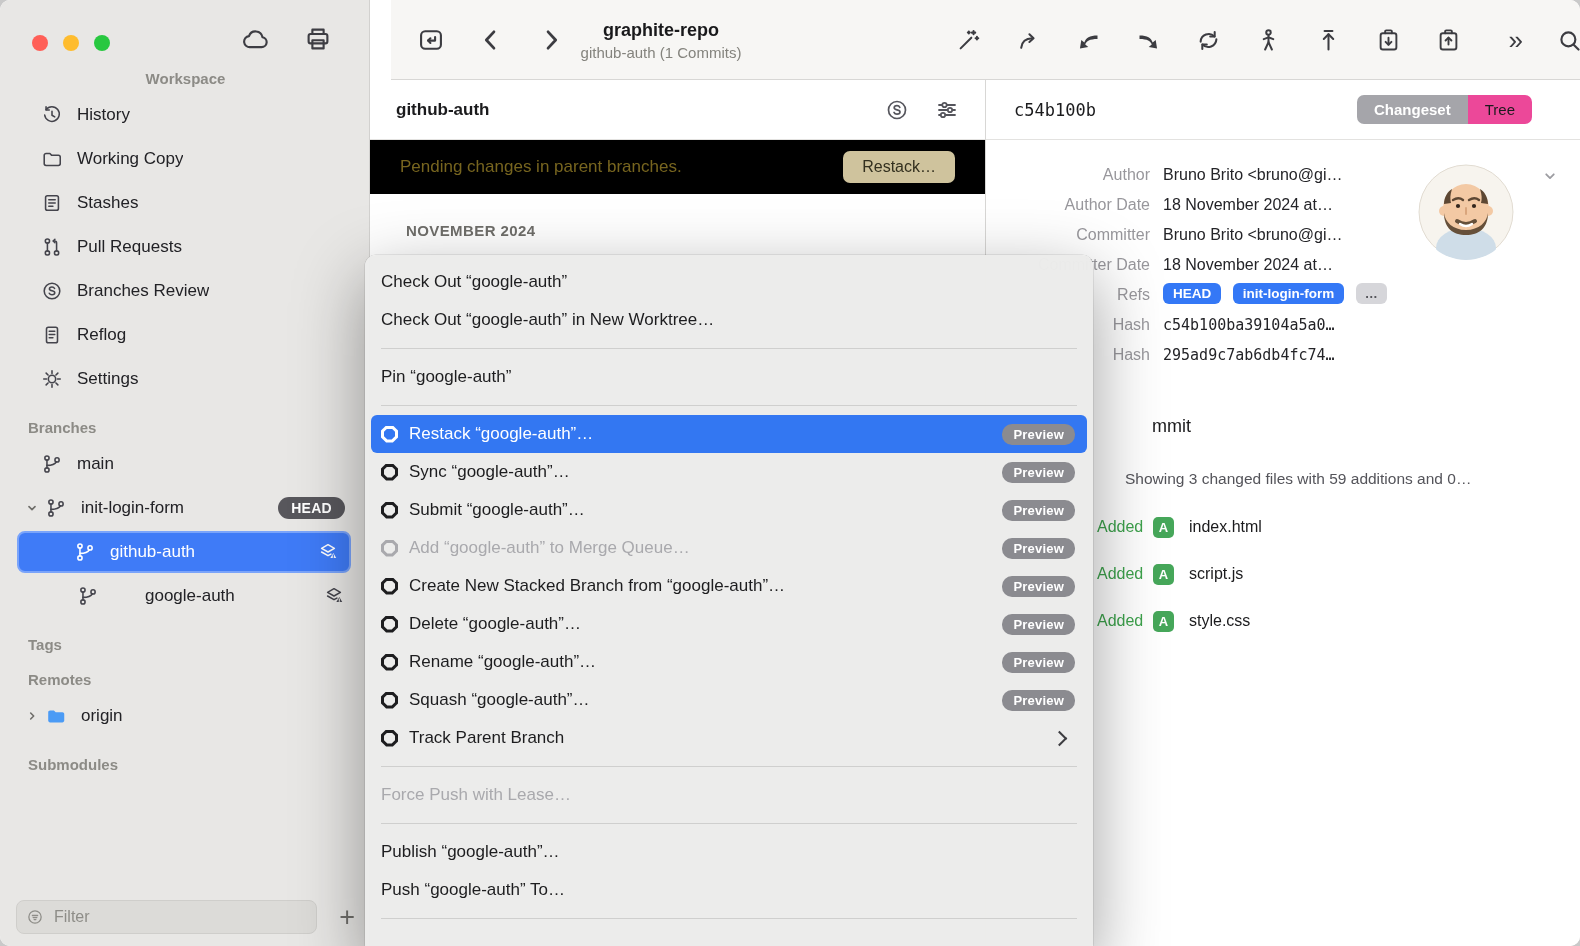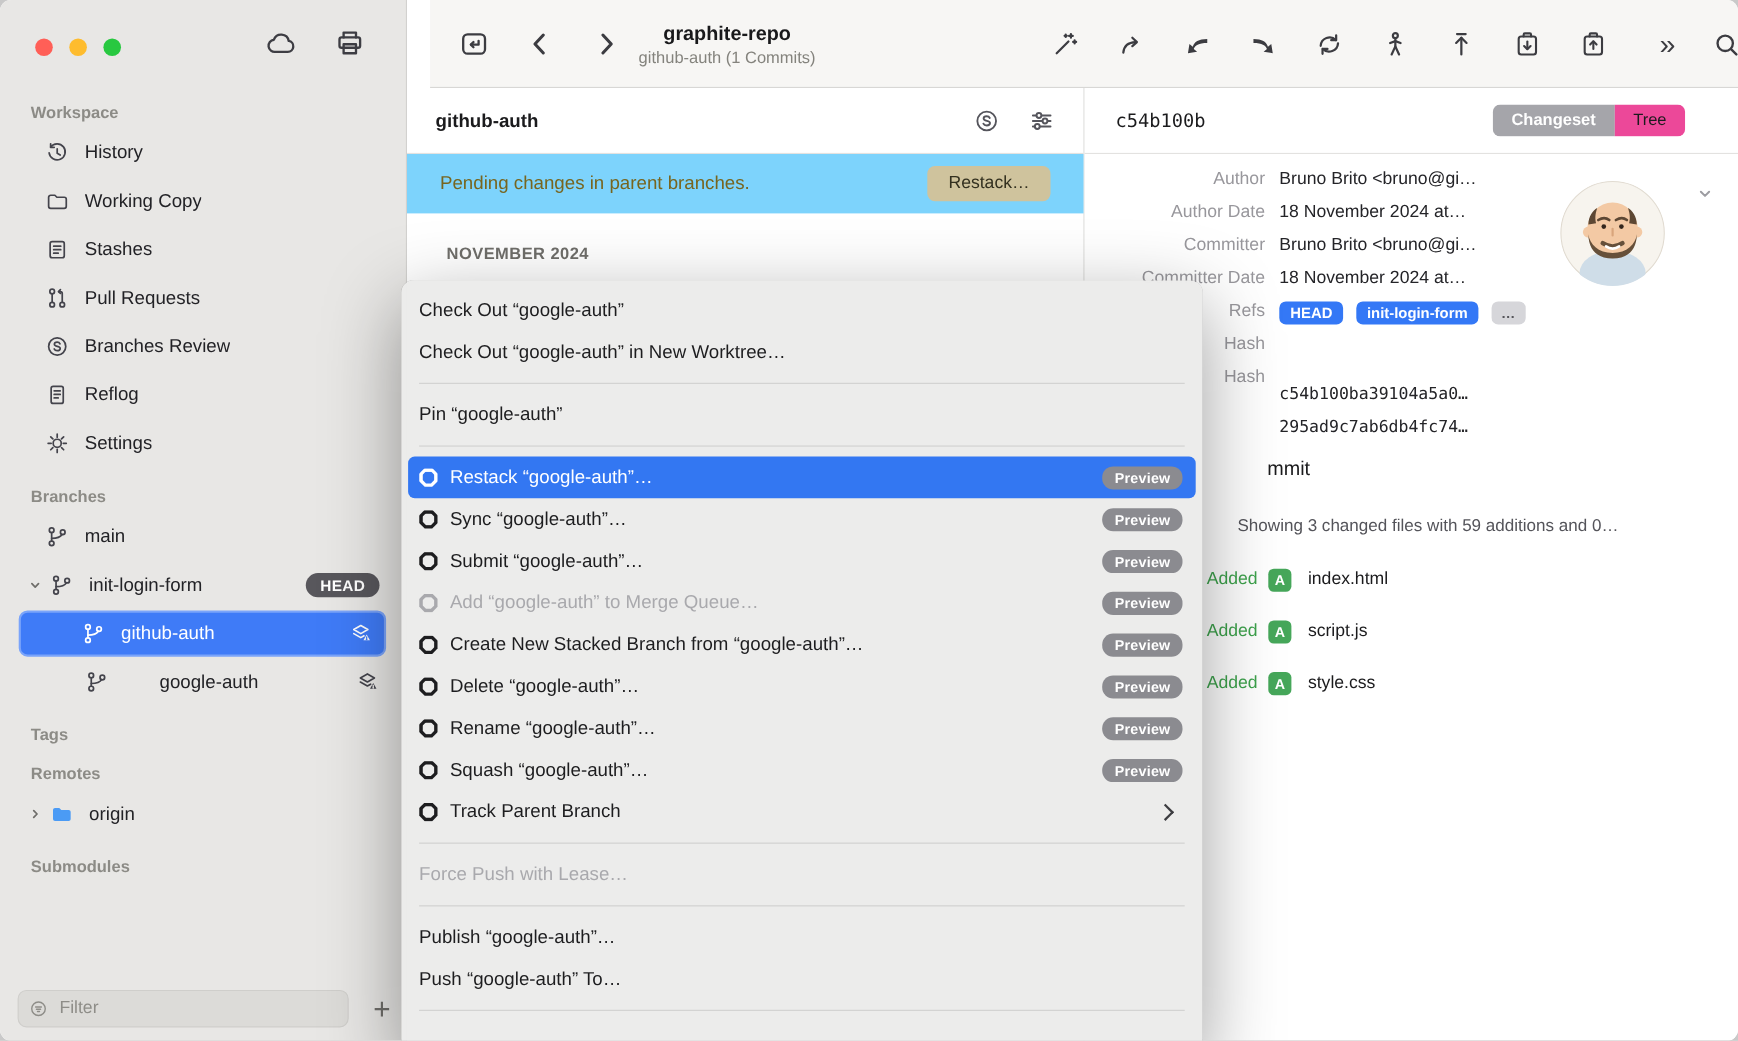--- a/index.html
+++ b/index.html
@@ -8,21 +8,21 @@
   .svgic{display:block;}
   
   .sidebar{position:absolute;left:0;top:0;width:370px;height:100%;background:#e8e7e5;border-right:1px solid #d2d1cf;box-sizing:border-box;}
   .traffic{position:absolute;top:35px;left:32px;display:flex;gap:15px;}
   .dot{width:16px;height:16px;border-radius:50%;display:inline-block;}
   .dot.red{background:#ff5f57;}.dot.yellow{background:#febc2e;}.dot.green{background:#28c840;}
   .side-top-icons{position:absolute;top:24px;right:36px;display:flex;gap:32px;color:#3d3d43;}
   .side-top-icons .svgic{width:30px;height:30px;}
   .side-content{position:absolute;top:70px;left:16px;right:14px;bottom:64px;overflow:hidden;}
   .sec-title{font-size:15px;font-weight:700;color:#8c8b86;margin:18px 12px 6px;}
-  .sec-title.first{margin-top:24px;}
+  .sec-title.first{margin-top:0;text-align:center;}
   .side-item{display:flex;align-items:center;height:44px;padding:0 10px 0 24px;font-size:17px;color:#222226;border-radius:8px;box-sizing:border-box;}
   .side-item .ic{width:24px;display:flex;justify-content:center;margin-right:13px;color:#44444c;flex:none;}
   .side-item .svgic{width:22px;height:22px;}
   .side-item .lbl{white-space:nowrap;overflow:hidden;text-overflow:ellipsis;}
   .row-chevron{width:16px;display:flex;justify-content:center;margin-right:4px;color:#6f6e6a;flex:none;}
   .row-chevron .svgic{width:16px;height:16px;}
   .side-item.branch-child{padding-left:8px;}
   .side-item.branch-grandchild{padding-left:60px;gap:32px;}
   .head-pill{margin-left:auto;background:#58575c;color:#fff;font-size:14px;font-weight:700;padding:3px 13px;border-radius:999px;letter-spacing:.3px;}
   .side-item.sel{margin:1px 4px 1px 1px;background:#3f7bf7;border:2px solid #7aa4fa;color:#fff;padding-left:54px;height:42px;}
@@ -45,33 +45,33 @@
   .tb-title .t2{font-size:15px;color:#84837d;}
   .tb-right{position:absolute;right:18px;top:0;height:80px;display:flex;align-items:center;gap:33px;color:#3c3c41;}
   .tb-right .svgic{width:27px;height:27px;}
   .tb-overflow{font-size:26px;color:#3c3c41;margin-left:14px;}
   
   .mid{position:absolute;left:370px;top:80px;width:616px;bottom:0;background:#fff;border-right:1px solid #d8d7d5;box-sizing:border-box;}
   .mid-header{height:60px;border-bottom:1px solid #e3e2e0;display:flex;align-items:center;padding:0 26px;box-sizing:border-box;}
   .mid-title{font-size:17px;font-weight:600;color:#1b1b1d;}
   .mid-icons{margin-left:auto;display:flex;gap:26px;color:#55555c;}
   .mid-icons .svgic{width:24px;height:24px;}
-  .banner{height:54px;background:#7dd3fc;display:flex;align-items:center;padding:0 30px;box-sizing:border-box;}
+  .banner{height:54px;background:#000000;display:flex;align-items:center;padding:0 30px;box-sizing:border-box;}
   .banner .msg{font-size:17px;color:#77651f;}
   .banner .action{margin-left:auto;background:#cfc39d;color:#33301f;border:0;border-radius:7px;font:inherit;font-size:16px;padding:7px 19px;}
   .group-header{margin:28px 0 0 36px;font-size:15px;font-weight:700;color:#6f6e6a;letter-spacing:.4px;}
   
   .right{position:absolute;left:986px;top:80px;right:0;bottom:0;background:#fff;}
   .right-header{height:60px;border-bottom:1px solid #e3e2e0;display:flex;align-items:center;padding:0 28px;box-sizing:border-box;}
   .commit-id{font-family:"DejaVu Sans Mono",monospace;font-size:17px;color:#1b1b1d;}
   .segmented{margin-left:auto;margin-right:20px;display:flex;border-radius:7px;overflow:hidden;font-size:15px;}
   .seg{padding:6px 17px;background:#ec4899;color:#1b1b1d;border:0;font:inherit;}
   .seg.active{background:#a5a5aa;color:#fff;font-weight:600;}
   .details{position:absolute;left:0;right:0;top:74px;}
-  .drow{display:flex;align-items:flex-start;height:30px;font-size:16px;}
+  .drow{display:flex;align-items:flex-end;height:30px;font-size:16px;}
   .dlabel{width:164px;text-align:right;color:#98979c;padding-right:13px;flex:none;}
   .dvalue{color:#242428;white-space:nowrap;}
   .dvalue.mono{font-family:"DejaVu Sans Mono",monospace;font-size:15px;margin-top:45px;}
   .ref-pill{display:inline-block;background:#3478f6;color:#fff;font-size:13.5px;font-weight:700;padding:3px 10px;border-radius:6px;margin-right:7px;}
   .ref-more{display:inline-block;background:#d6d6da;color:#55555a;font-size:13px;font-weight:700;padding:3px 9px;border-radius:6px;}
   .avatar{position:absolute;right:66px;top:84px;width:96px;height:96px;border-radius:50%;overflow:hidden;}
   .avatar-chevron{position:absolute;right:20px;top:86px;color:#9d9da2;}
   .avatar-chevron .svgic{width:20px;height:20px;}
   .commit-msg{position:absolute;left:118px;top:336px;font-size:18px;color:#1b1b1d;margin-left:48px;}
   .stats{position:absolute;left:139px;top:390px;font-size:15.5px;color:#54545a;}

